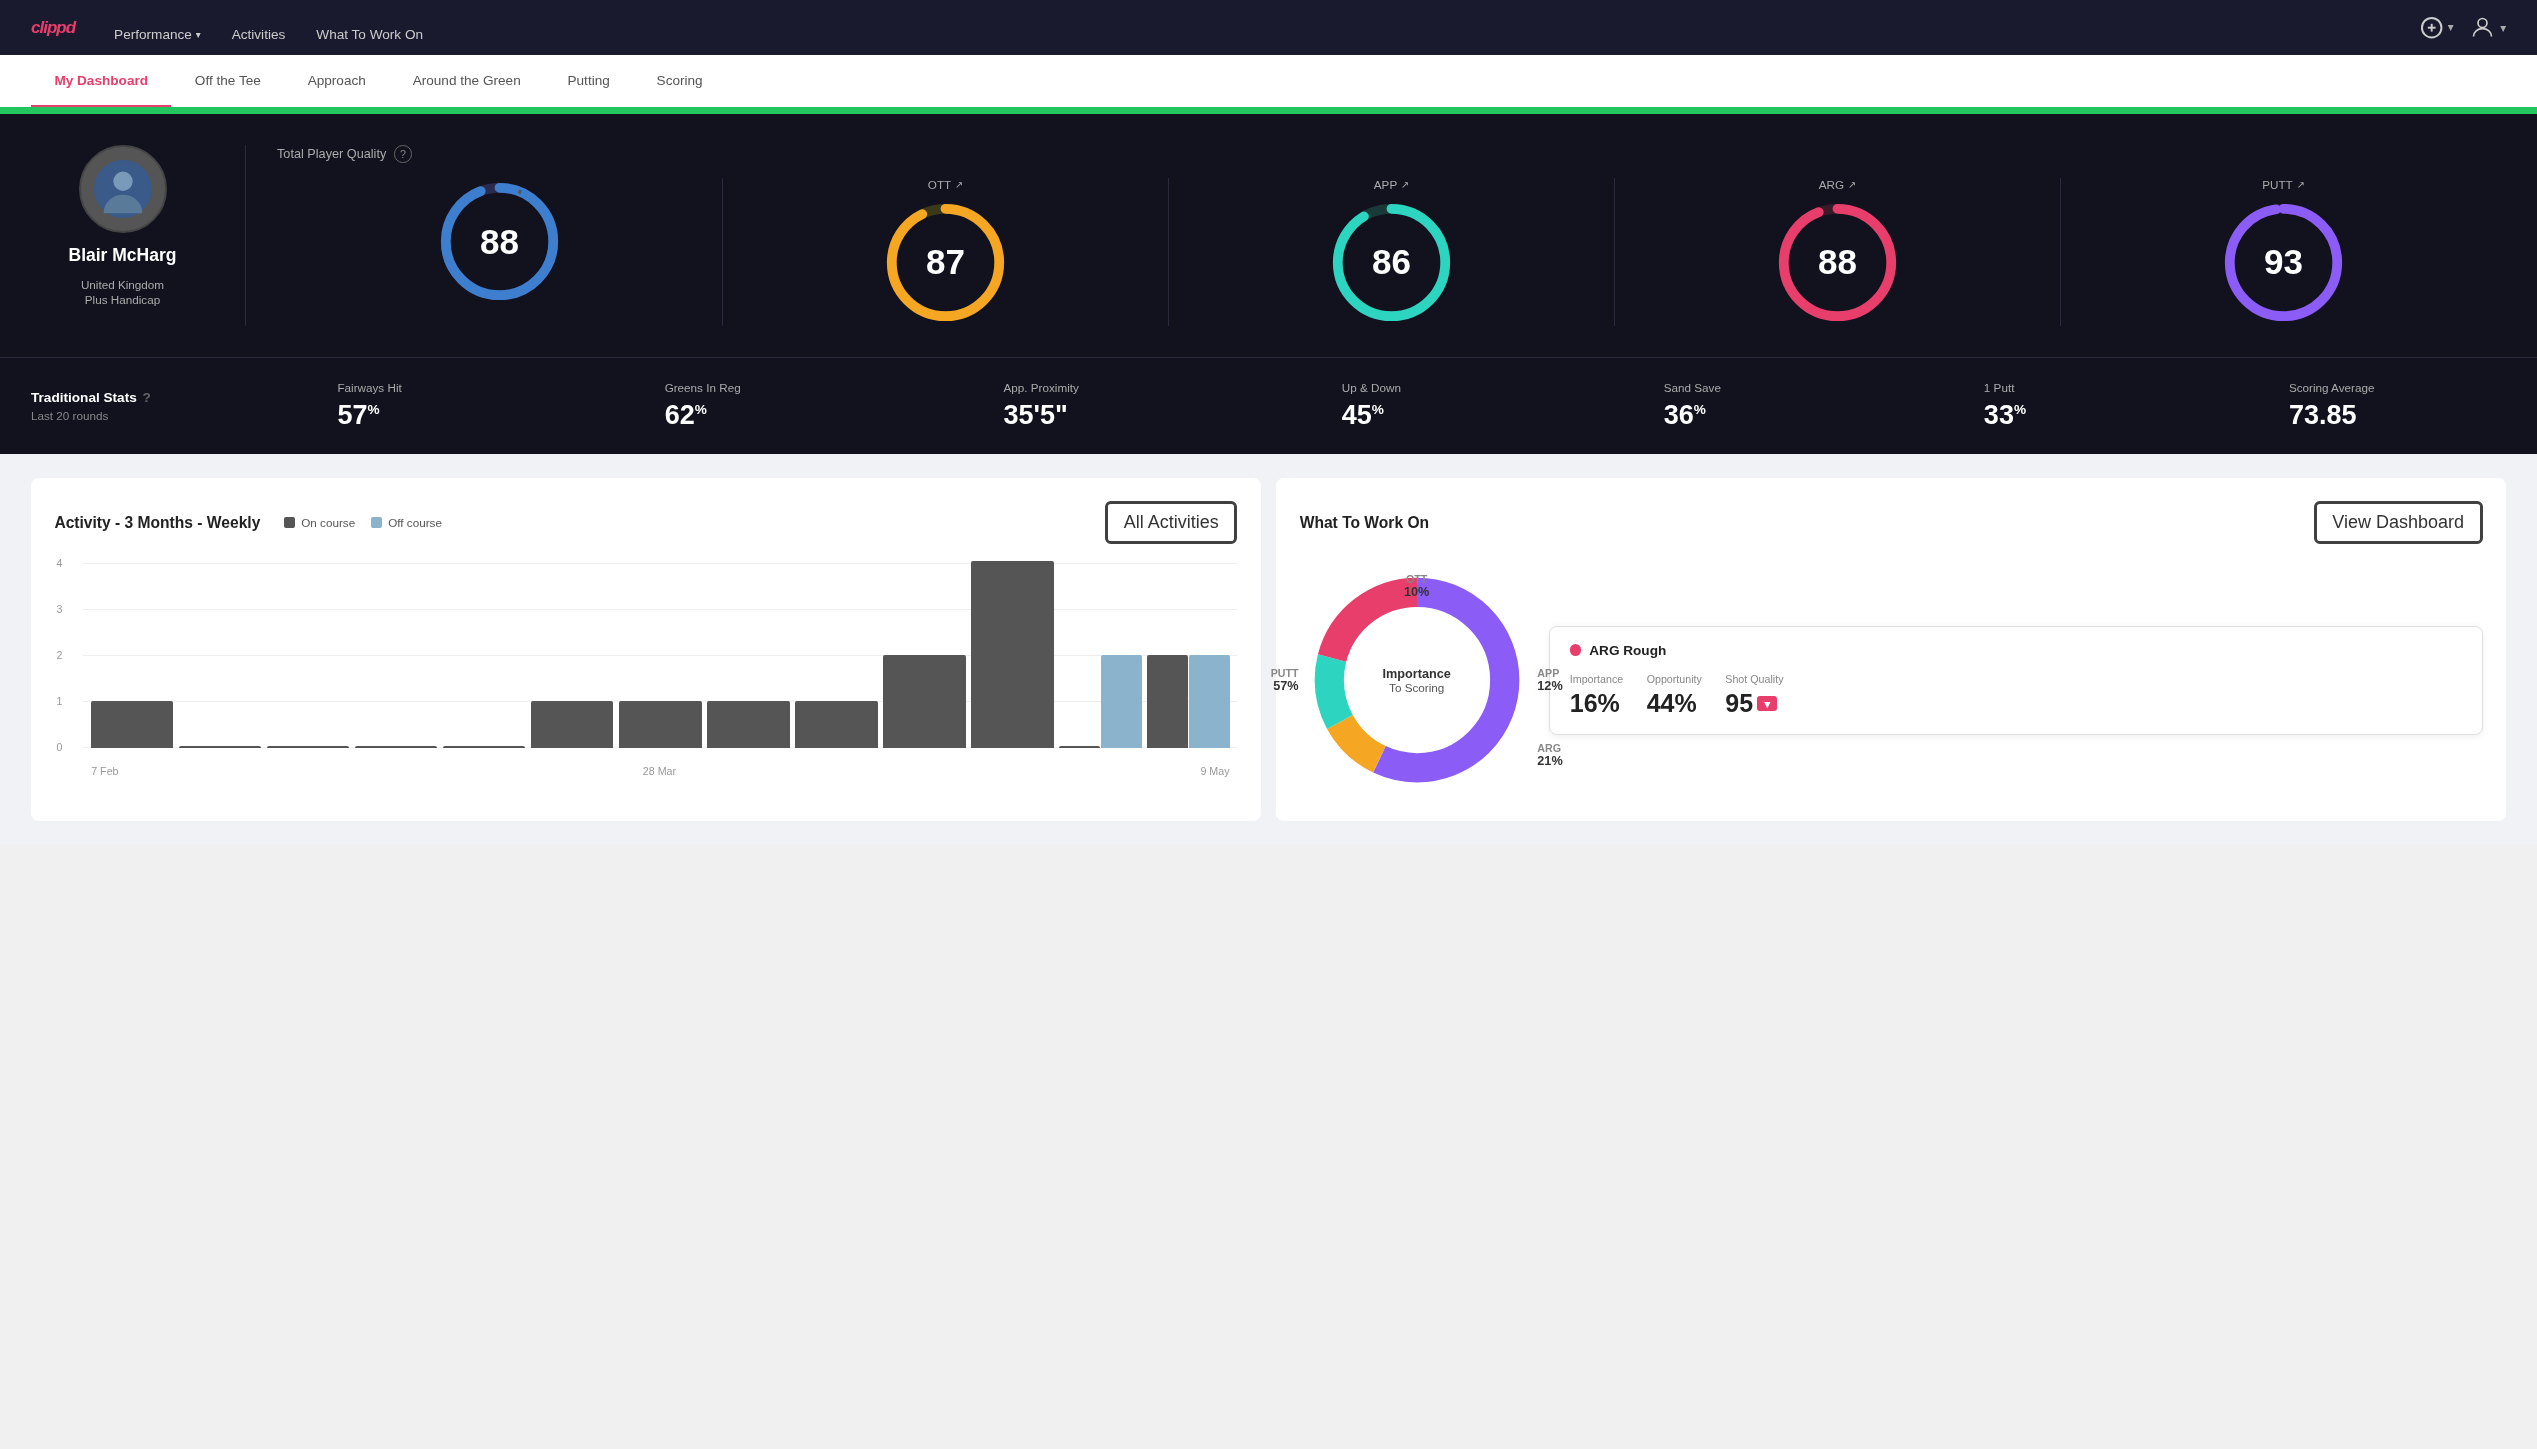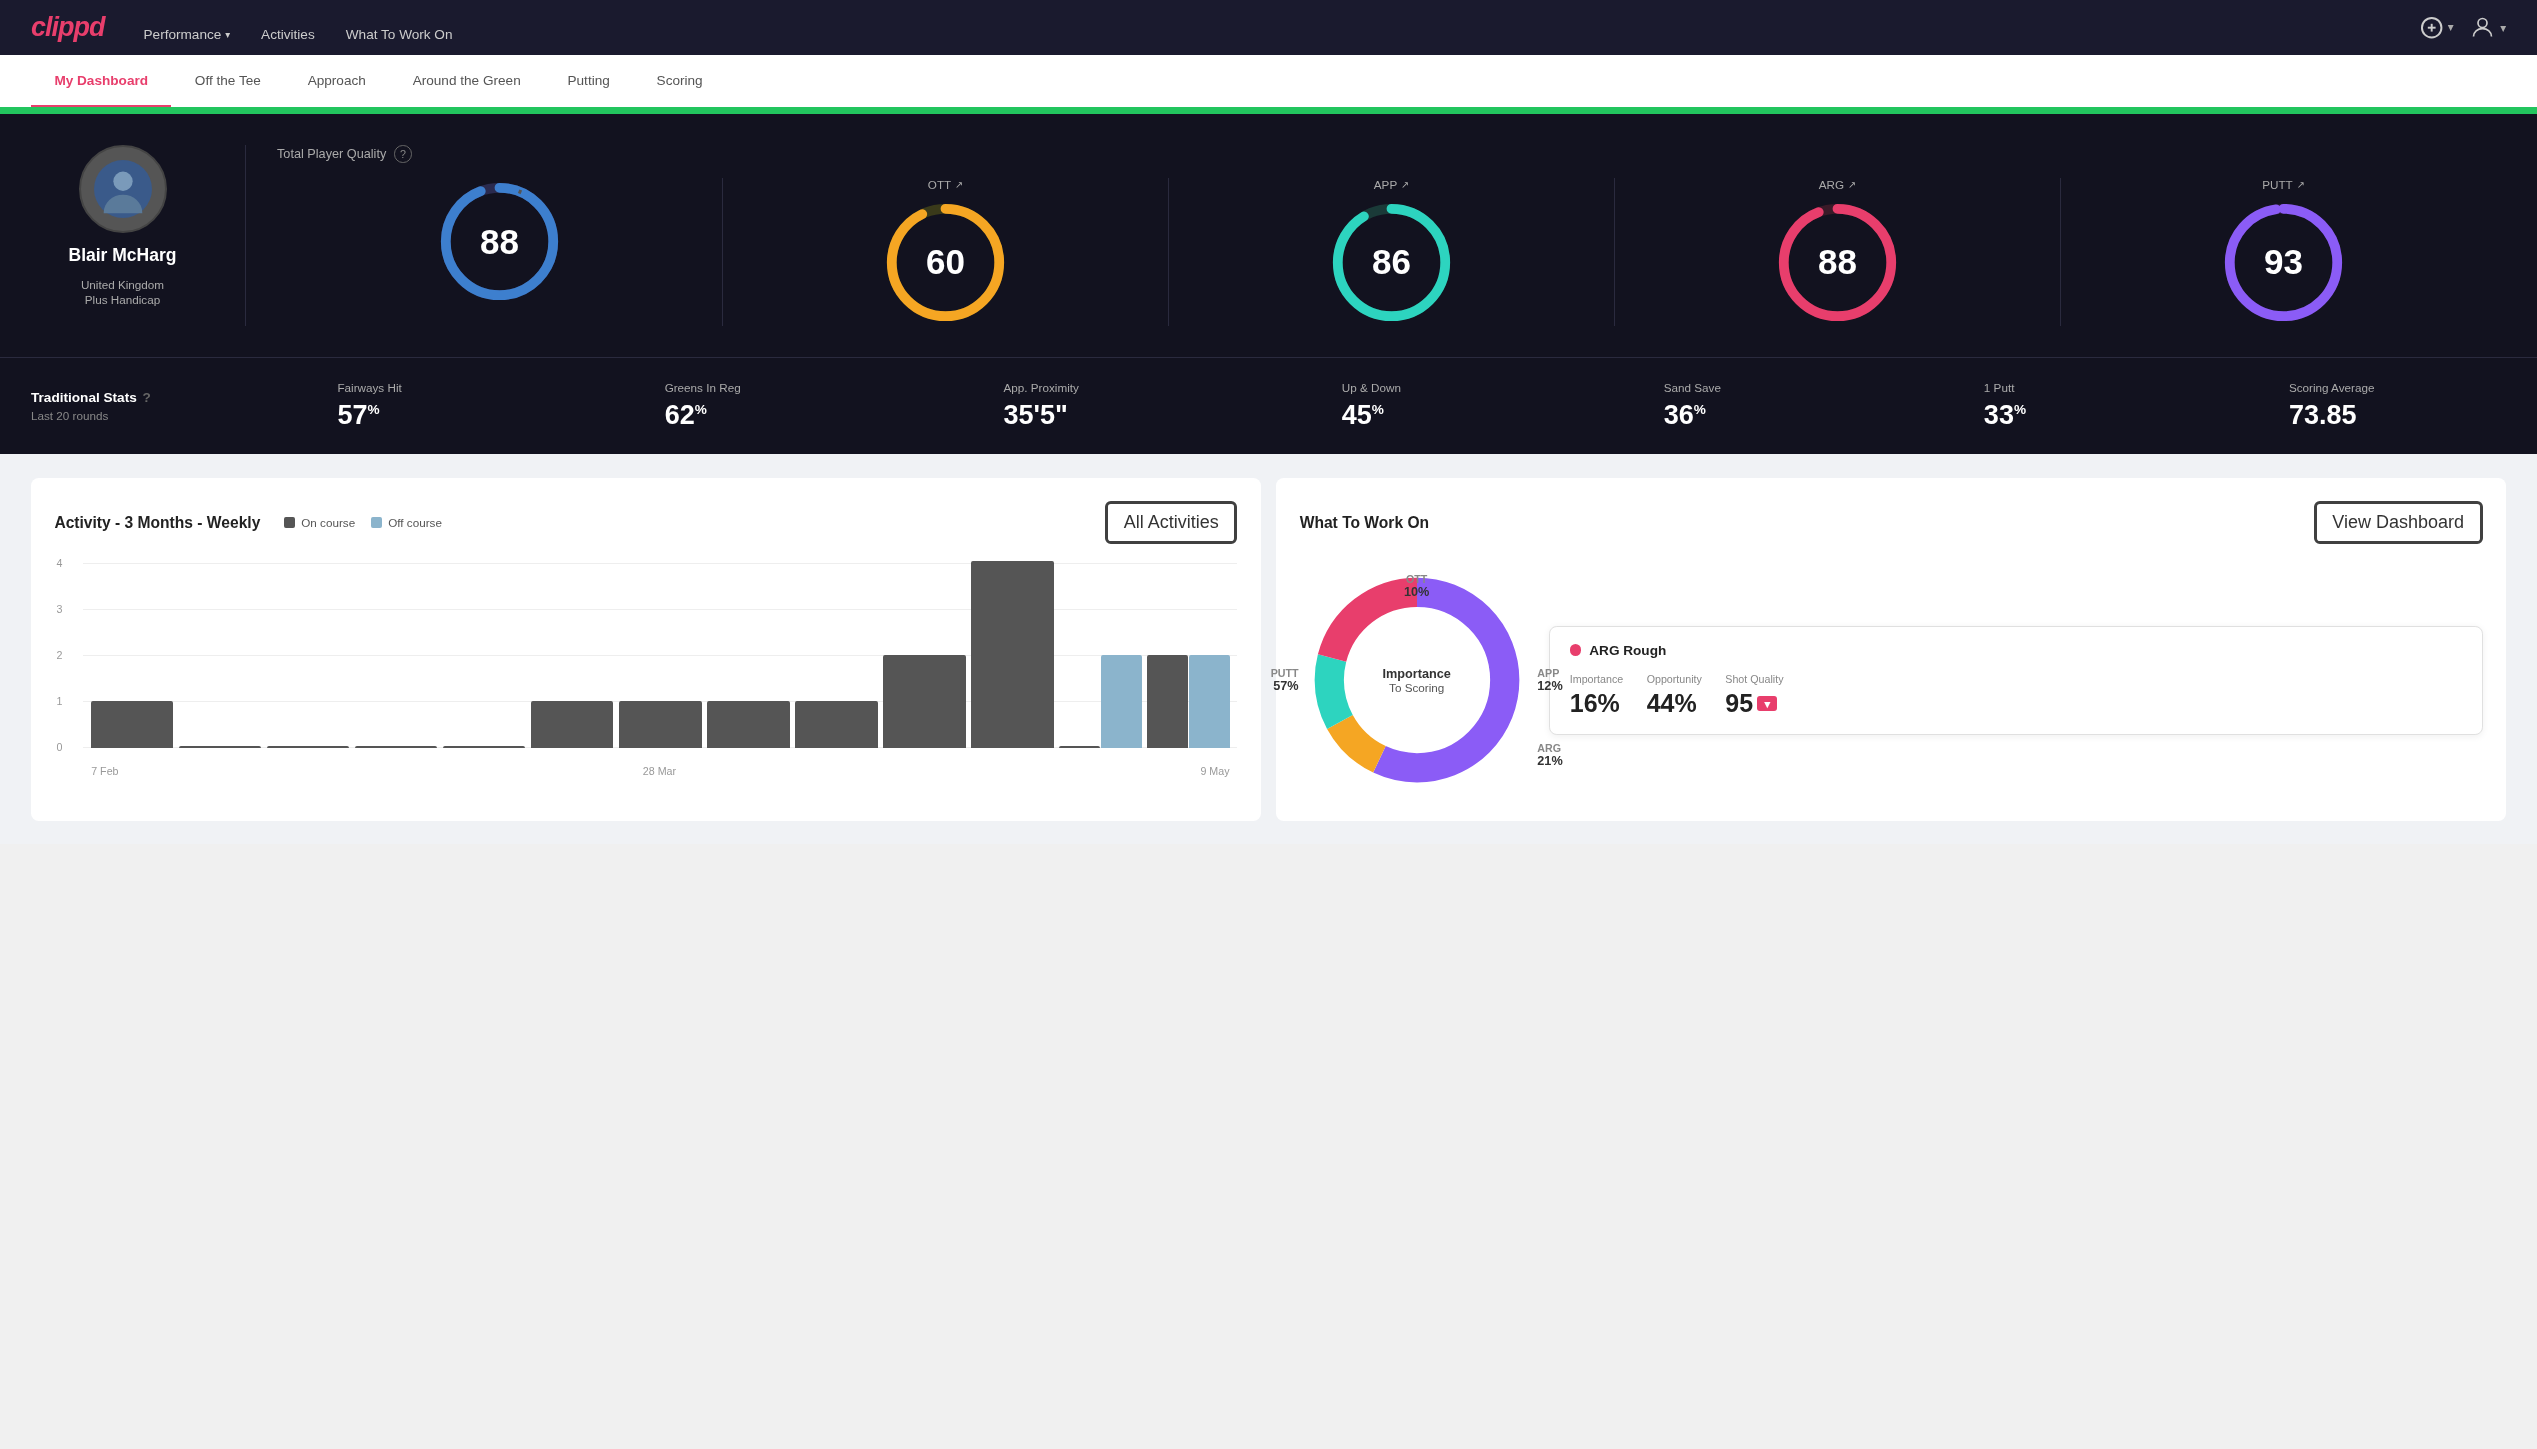--- a/index.html
+++ b/index.html
@@ -9,21 +9,21 @@
     .top-nav {
       background: #1a1a2e;
       display: flex;
       align-items: center;
       padding: 0 31px;
       height: 55px;
       gap: 39px;
     }
     .logo {
       color: #e83e6c;
-      font-size: 27px;
+      font-size: 17px;
       font-weight: 900;
       letter-spacing: -1px;
       font-style: italic;
     }
     .nav-items { display: flex; gap: 31px; align-items: center; }
     .nav-item {
       color: #ccc;
       font-size: 13.6px;
       cursor: pointer;
       display: flex;
@@ -394,21 +394,21 @@
       <div class="score-card">
         <div class="score-card-label">
           <span>OTT</span>
           <span class="arrow">↗</span>
         </div>
         <div class="ring-container">
           <svg viewBox="0 0 130 130">
             <circle cx="65" cy="65" r="55" fill="none" stroke="#3a3a1a" stroke-width="10"></circle>
             <circle cx="65" cy="65" r="55" fill="none" stroke="#f5a623" stroke-width="10" stroke-dasharray="345.4" stroke-dashoffset="25" stroke-linecap="round" transform="rotate(-90 65 65)"></circle>
           </svg>
-          <div class="ring-value">60</div>
+          <div class="ring-value">87</div>
         </div>
       </div>
 
       <div class="score-card">
         <div class="score-card-label">
           <span>APP</span>
           <span class="arrow">↗</span>
         </div>
         <div class="ring-container">
           <svg viewBox="0 0 130 130">

